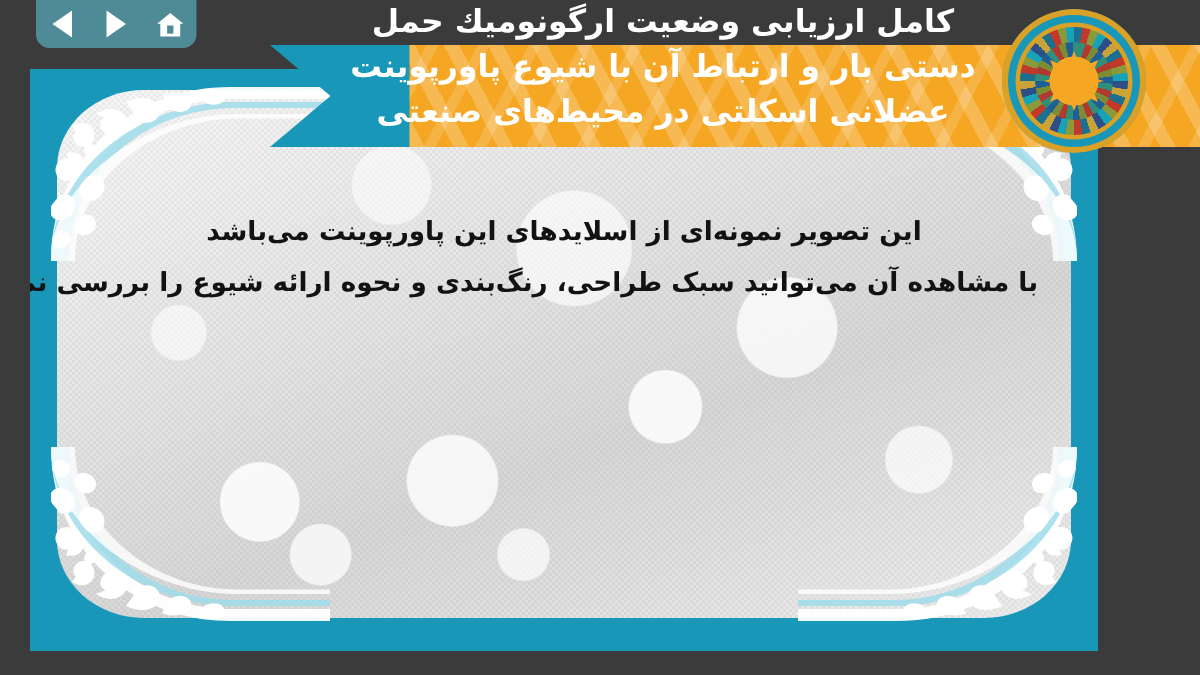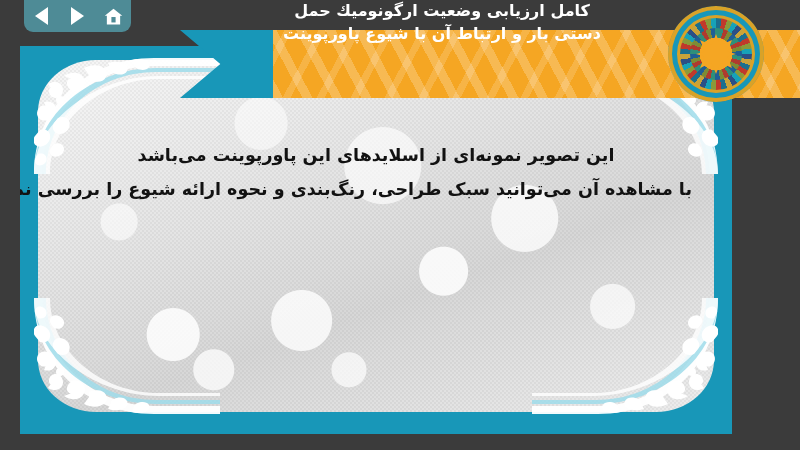--- a/index.html
+++ b/index.html
@@ -94,21 +94,21 @@
   }
   
   #banner-tail {
     position:absolute; left:0; top:0; width:96px; height:68px;
     background:#1897b8;
     clip-path:polygon(100% 0, 100% 100%, 0 100%, 42% 50%, 0 0);
   }
   #title {
     position:absolute; left:0; right:96px; top:-30px;
     direction:rtl; text-align:center;
-    color:#ffffff; font-size:16px; font-weight:700; line-height:1.42;
+    color:#ffffff; font-size:21px; font-weight:700; line-height:1.42;
     z-index:45; pointer-events:none;
   }
   #title div { white-space:nowrap; }
 
   
   #medallion {
     position:absolute; left:668px; top:6px;
     width:96px; height:96px; border-radius:50%;
     z-index:50;
     background:
@@ -253,16 +253,17 @@
     <p>با مشاهده آن می‌توانید سبک طراحی، رنگ‌بندی و نحوه ارائه شیوع را بررسی نمایید</p>
   </div>
 </div>
 
 <div id="banner">
   <div id="banner-tail"></div>
   <div id="banner-stripes"></div>
   <div id="title">
     <div>کامل ارزیابی وضعیت ارگونومیك حمل</div>
     <div>دستی بار و ارتباط آن با شیوع  پاورپوینت</div>
+    <div>عضلانی اسکلتی در محیط‌های صنعتی</div>
   </div>
 </div>
 
 <div id="medallion"></div>
 
 </body></html>

